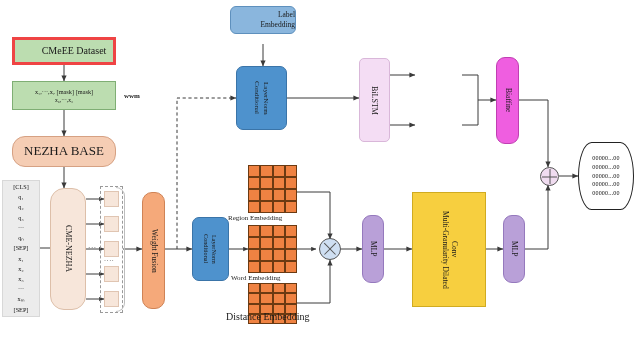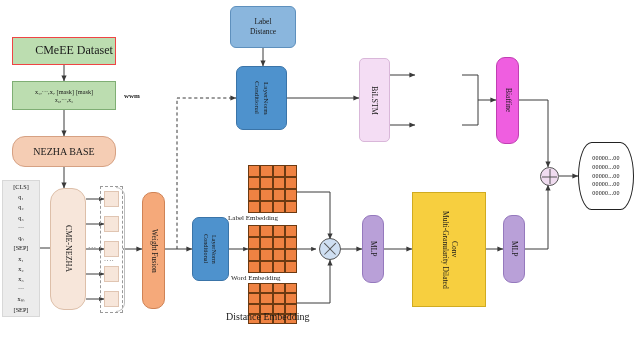--- a/index.html
+++ b/index.html
@@ -195,32 +195,32 @@
       <path d="M525,249 L548,249 L548,185" marker-end="url(#ah)"></path>
 
       <path d="M559,176 L578,176" marker-end="url(#ah)"></path>
     </g>
 
     <g stroke="#3a3a3a" stroke-width="1" fill="none" stroke-dasharray="3.2,2.6">
       <path d="M177,249 L177,98 L236,98" marker-end="url(#ah)"></path>
     </g>
   </svg>
 
-  <div class="node" style="left:12px; top:37px; width:104px; height:28px; background:#bcddb0; border:1px solid #ef4444; font-size:12px;padding-left:20px;">
+  <div class="node" style="left:12px; top:37px; width:104px; height:28px; background:#bcddb0; border:3px solid #ef4444; font-size:10px;padding-left:20px;">
     <span>CMeEE Dataset</span>
   </div>
 
   <div class="node" style="left:12px; top:81px; width:104px; height:29px; background:#bcddb0; border:1px solid #7fae74; flex-direction:column; gap:2px; font-size:6.3px;">
     <span>x₁,···,x₇ [mask] [mask]</span>
     <span style="font-size:5.6px;">x₆,···,x₃</span>
   </div>
 
   <div class="lbl" style="left:124px; top:92px; font-size:7px;font-weight:bold;">wwm</div>
 
-  <div class="node" style="left:12px; top:136px; width:104px; height:31px; background:#f5cdb4; border:1px solid #d6a183; border-radius:13px; font-size:10px;">
+  <div class="node" style="left:12px; top:136px; width:104px; height:31px; background:#f5cdb4; border:1px solid #d6a183; border-radius:13px; font-size:13px;">
     <span>NEZHA BASE</span>
   </div>
 
   <div class="tokcol" style="left:2px; top:180px; width:38px; height:137px; padding:3px 0;">
     <span>[CLS]</span>
     <span>q₁</span>
     <span>q₂</span>
     <span>q₃</span>
     <span>···</span>
     <span>qₙ</span>
@@ -244,23 +244,23 @@
   <div class="smallbox" style="left:104px; top:266px; width:15px; height:16px;"></div>
   <div class="smallbox" style="left:104px; top:291px; width:15px; height:16px;"></div>
   <div class="dots" style="left:104px; top:258px; font-size:6px;">····</div>
   <div class="dots" style="left:88px; top:244px; font-size:7px;">···</div>
   <div class="brace" style="left:116px; top:187px; width:9px; height:125px;"></div>
 
   <div class="node" style="left:142px; top:192px; width:23px; height:117px; background:#f5a97a; border:1px solid #cf8356; border-radius:10px;">
     <span class="rot" style="font-size:7.5px;">Weight Fusion</span>
   </div>
 
-  <div class="node" style="left:230px; top:6px; width:66px; height:42px; background:#8ab6dd; border:1px solid #5e90bd; border-radius:6px; flex-direction:column; gap:1px; font-size:7.5px;">
+  <div class="node" style="left:230px; top:6px; width:66px; height:28px; background:#8ab6dd; border:1px solid #5e90bd; border-radius:6px; flex-direction:column; gap:1px; font-size:7.5px;align-items:flex-end;">
     <span>Label</span>
-    <span>Distance</span>
+    <span>Embedding</span>
   </div>
 
   <div class="node" style="left:236px; top:66px; width:51px; height:64px; background:#4e92cd; border:1px solid #3a74a8; border-radius:7px; gap:1px;">
     <span class="rot" style="font-size:7px;">Conditional</span>
     <span class="rot" style="font-size:7px;">LayerNorm</span>
   </div>
 
   <div class="node" style="left:359px; top:58px; width:31px; height:84px; background:#f4ddf4; border:1px solid #d9b7d9; border-radius:5px;">
     <span class="rot" style="font-size:8px;">BiLSTM</span>
   </div>
@@ -287,21 +287,21 @@
       <i></i>
     <i></i>
       <i></i>
       <i></i>
       <i></i>
       <i></i>
       <i></i>
       <i></i>
       <i></i>
   </div>
-  <div class="lbl" style="left:228px; top:214px; font-size:7px;">Label Embedding</div>
+  <div class="lbl" style="left:228px; top:214px; font-size:7px;">Region Embedding</div>
 
   <div class="grid" style="left:248px; top:225px; width:49px; height:48px; grid-template-columns:repeat(4,1fr); grid-template-rows:repeat(4,1fr);">
     <i></i>
       <i></i>
       <i></i>
       <i></i>
       <i></i>
       <i></i>
       <i></i>
       <i></i>

